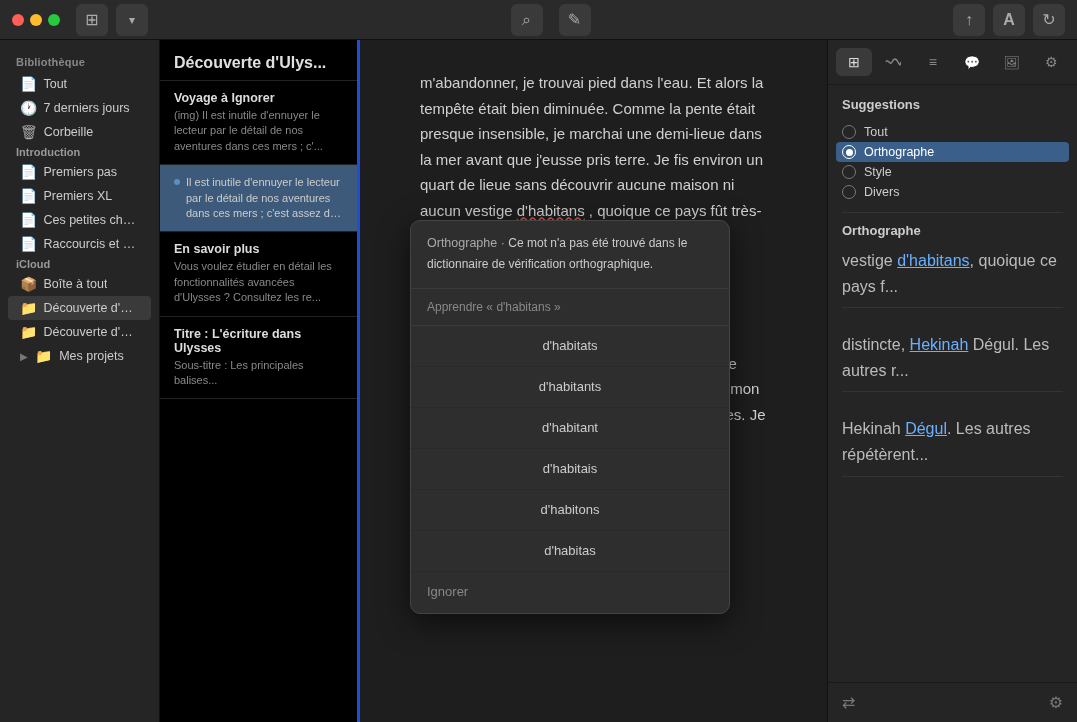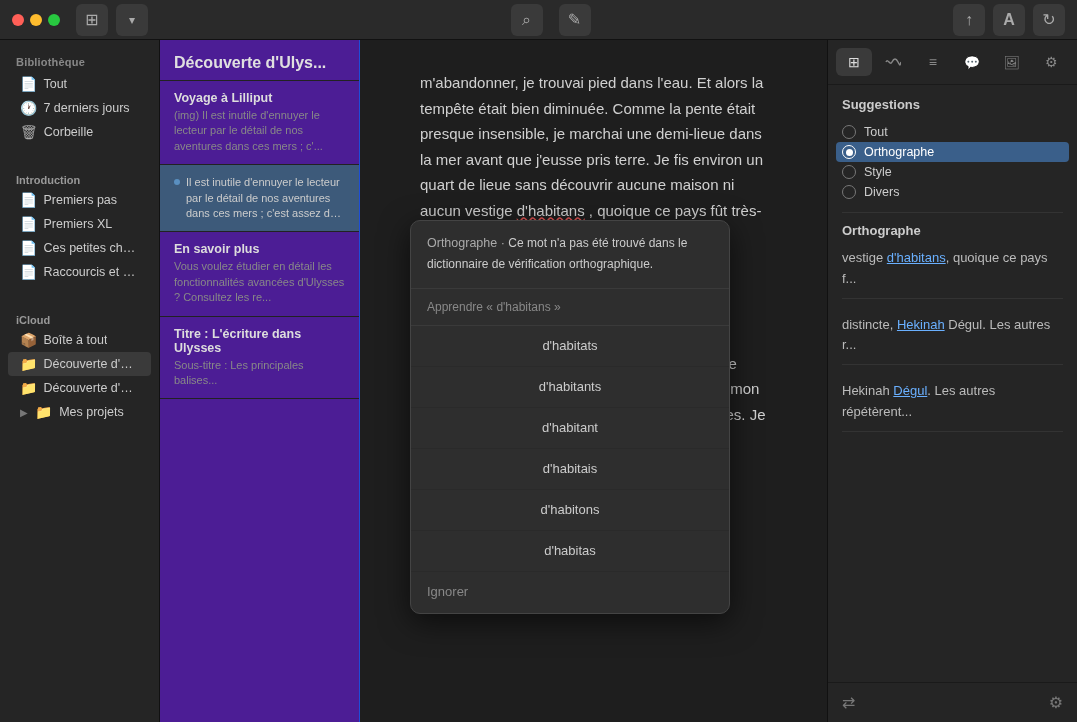--- a/index.html
+++ b/index.html
@@ -100,28 +100,28 @@
     .sidebar-icon { font-size: 14px; color: #aaa; }
     .sidebar-item-text { font-size: 12.5px; white-space: nowrap; overflow: hidden; text-overflow: ellipsis; }
     .sidebar-group-label {
       display: flex;
       align-items: center;
       gap: 6px;
       padding: 2px 12px;
       font-size: 11px;
       font-weight: 700;
       color: #999;
-      margin-top: 28px;
+      margin-top: 0;
     }
 
     
     .doc-list {
       width: 200px;
-      background: #4c1d95;
-      border-right: 1px solid #1d4ed8;
+      background: #000000;
+      border-right: 3px solid #1d4ed8;
       overflow-y: auto;
       flex-shrink: 0;
     }
     .doc-list-header {
       padding: 14px 14px 8px;
       font-size: 16px;
       font-weight: 700;
       color: #e0e0e0;
       border-bottom: 1px solid #222;
     }
@@ -309,24 +309,24 @@
     }
     .panel-divider {
       height: 1px;
       background: #333;
       margin: 10px 0;
     }
     .panel-results {
       margin-top: 6px;
     }
     .panel-result-text {
-      font-size: 13px;
+      font-size: 16px;
       color: #bbb;
       line-height: 1.6;
-      margin-bottom: 16px;
+      margin-bottom: 24px;
       padding-bottom: 8px;
       border-bottom: 1px solid #333;
     }
     .highlight-word {
       color: #6ab0ff;
       text-decoration: underline;
     }
     .right-panel-footer {
       padding: 10px 14px;
       border-top: 1px solid #1a1a1a;
@@ -427,21 +427,21 @@
       <span style="font-size:10px;margin-right:2px;color:#777;">▶</span>
       <span class="sidebar-icon">📁</span>
       <span class="sidebar-item-text">Mes projets</span>
     </div>
   </div>
 
   <div class="doc-list">
     <div class="doc-list-header">Découverte d'Ulys...</div>
 
     <div class="doc-item">
-      <div class="doc-item-title">Voyage à Lilliput</div>
+      <div class="doc-item-title">Voyage à Ignorer</div>
       <div class="doc-item-preview">(img) Il est inutile d'ennuyer le lecteur par le détail de nos aventures dans ces mers ; c'...</div>
     </div>
 
     <div class="doc-item active">
       <div class="doc-current-indicator">
         <div class="doc-current-dot"></div>
         <div class="doc-item-preview" style="color:#ccc;">Il est inutile d'ennuyer le lecteur par le détail de nos aventures dans ces mers ; c'est assez de lui faire savoir...</div>
       </div>
     </div>
 

